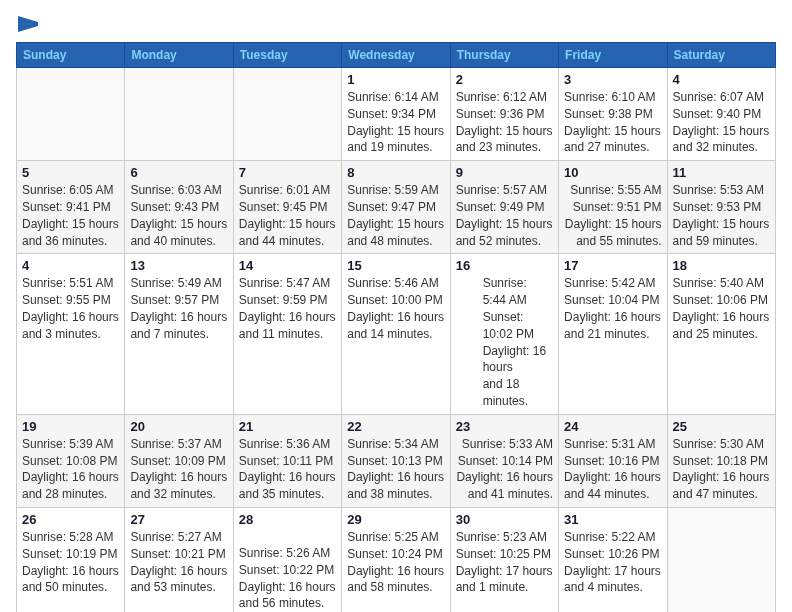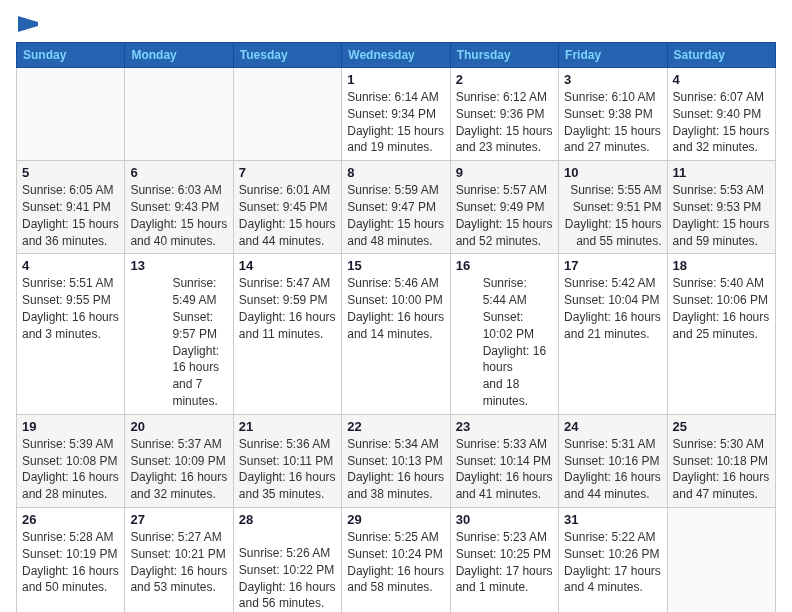--- a/index.html
+++ b/index.html
@@ -179,21 +179,21 @@
       <tr>
         <td>
           <span class="day-num">4</span>
           <div class="day-info" style="white-space: pre-line;">Sunrise: 5:51 AM
 Sunset: 9:55 PM
 Daylight: 16 hours
 and 3 minutes.</div>
         </td>
         <td>
           <span class="day-num">13</span>
-          <div class="day-info" style="white-space: pre-line; margin-left: 42px;">Sunrise: 5:49 AM
+          <div class="day-info" style="white-space: pre-line;">Sunrise: 5:49 AM
 Sunset: 9:57 PM
 Daylight: 16 hours
 and 7 minutes.</div>
         </td>
         <td>
           <span class="day-num">14</span>
           <div class="day-info" style="white-space: pre-line;">Sunrise: 5:47 AM
 Sunset: 9:59 PM
 Daylight: 16 hours
 and 11 minutes.</div>
@@ -251,21 +251,21 @@
         </td>
         <td>
           <span class="day-num">22</span>
           <div class="day-info" style="white-space: pre-line;">Sunrise: 5:34 AM
 Sunset: 10:13 PM
 Daylight: 16 hours
 and 38 minutes.</div>
         </td>
         <td>
           <span class="day-num">23</span>
-          <div class="day-info" style="white-space: pre-line;">Sunrise: 5:33 AM
+          <div class="day-info" style="white-space: pre-line; text-align: right;">Sunrise: 5:33 AM
 Sunset: 10:14 PM
 Daylight: 16 hours
 and 41 minutes.</div>
         </td>
         <td>
           <span class="day-num">24</span>
           <div class="day-info" style="white-space: pre-line;">Sunrise: 5:31 AM
 Sunset: 10:16 PM
 Daylight: 16 hours
 and 44 minutes.</div>

